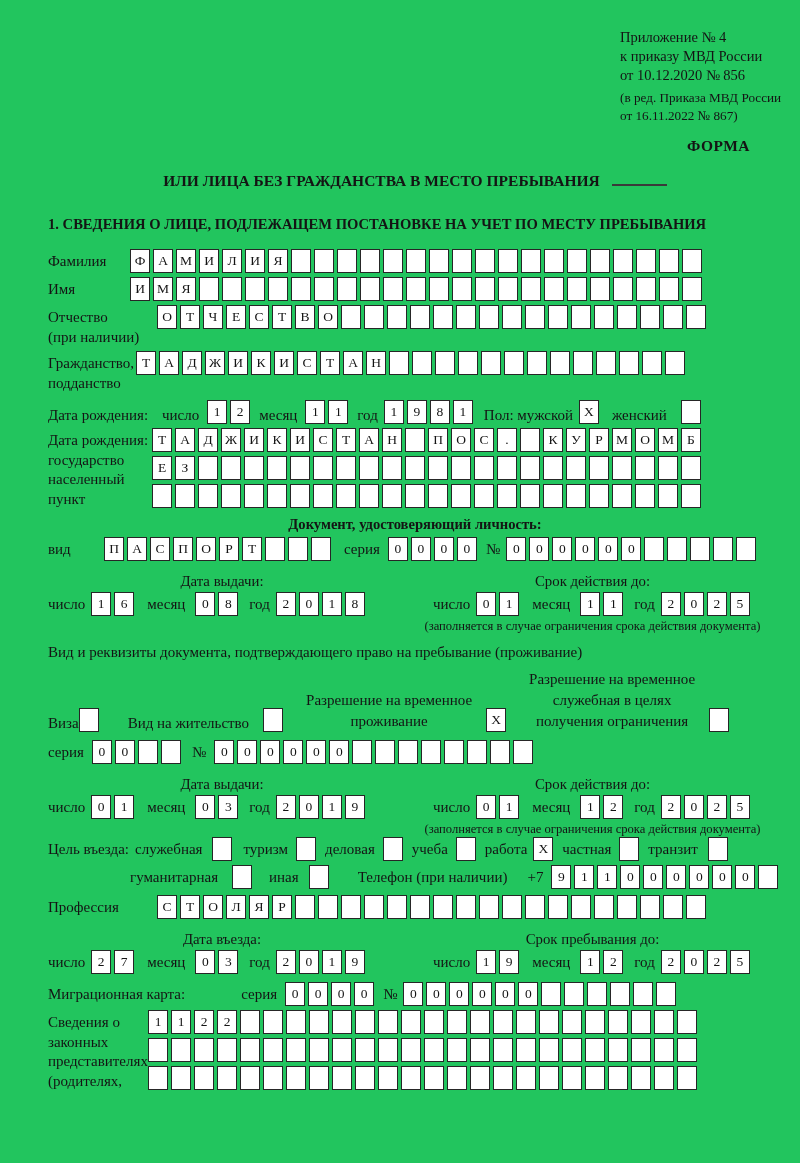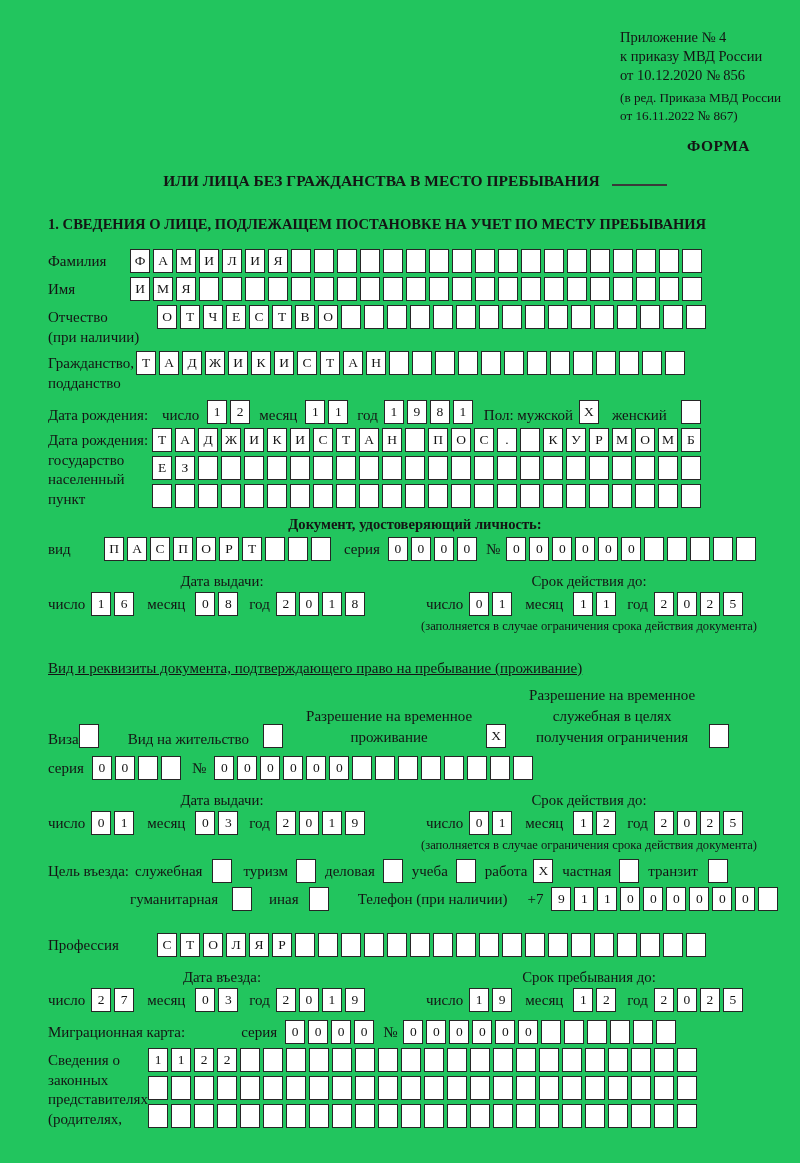--- a/index.html
+++ b/index.html
@@ -21,21 +21,21 @@
     text-align:center;font-size:13.5px;line-height:22px;background:#fff;font-family:"Liberation Serif",serif;
   }
   .frow{display:flex;align-items:flex-start;margin-bottom:4px;}
   .lbl{font-size:15px;line-height:19px;padding-top:3px;flex:0 0 auto;}
   .lblcol{flex:0 0 auto;font-size:15px;line-height:19.5px;padding-top:3px;}
   .w82{width:82px;} .w88{width:88px;} .w100{width:100px;} .w104{width:104px;} .w109{width:109px;} .w112{width:114px;}
   .rowstack .cells{margin-bottom:4px;}
   .irow{display:flex;align-items:center;font-size:15px;margin-bottom:4px;}
   .sl{white-space:nowrap;flex:0 0 auto;}
   .dochead{text-align:center;font-weight:bold;font-size:14.6px;margin:2px 0 4px 0;}
-  .dates{display:flex;margin-top:12px;}
+  .dates{display:flex;margin-top:12px;gap:7px;}
   .dgl{width:348px;flex:0 0 auto;}
   .dgr{flex:1;}
   .dhead{text-align:center;font-size:14.8px;line-height:17px;margin-bottom:2px;}
   .dline{display:flex;align-items:center;font-size:15px;}
   .dnote{font-size:12.6px;line-height:15px;margin-top:3px;text-align:center;}
   .para{font-size:15px;line-height:25px;}
   .opts{display:flex;align-items:flex-end;font-size:15px;margin-top:4px;}
   .optml{text-align:center;font-size:15px;line-height:21px;}
   .opts .cells{margin-top:1px;}
   .mb8{margin-bottom:8px;}
@@ -388,21 +388,21 @@
             <span class="cell">2</span>
             <span class="cell">0</span>
             <span class="cell">2</span>
             <span class="cell">5</span>
           </span>
       </div>
       <div class="dnote">(заполняется в случае ограничения срока действия документа)</div>
     </div>
   </div>
 
-  <div class="para" style="margin-top:22px;text-decoration:underline;">Вид и реквизиты документа, подтверждающего право на пребывание (проживание)</div>
+  <div class="para" style="margin-top:6px;">Вид и реквизиты документа, подтверждающего право на пребывание (проживание)</div>
 
   <div class="opts">
     <span class="sl" style="padding-top:2px;">Виза</span>
     <span class="cells">
         <span class="cell"></span>
       </span>
     <span class="sl g26" style="padding-top:2px;">Вид на жительство</span>
     <span class="cells g14">
         <span class="cell"></span>
       </span>
@@ -491,21 +491,21 @@
             <span class="cell">2</span>
             <span class="cell">0</span>
             <span class="cell">2</span>
             <span class="cell">5</span>
           </span>
       </div>
       <div class="dnote">(заполняется в случае ограничения срока действия документа)</div>
     </div>
   </div>
 
-  <div class="irow" style="margin-top:6px;">
+  <div class="irow" style="">
     <span class="sl">Цель въезда:</span>
     <span class="sl g6">служебная</span>
     <span class="cells g10">
         <span class="cell"></span>
       </span>
     <span class="sl g8">туризм</span>
     <span class="cells g8">
         <span class="cell"></span>
       </span>
     <span class="sl g6">деловая</span>
@@ -548,21 +548,21 @@
         <span class="cell">0</span>
         <span class="cell">0</span>
         <span class="cell">0</span>
         <span class="cell">0</span>
         <span class="cell">0</span>
         <span class="cell">0</span>
         <span class="cell"></span>
       </span>
   </div>
 
-  <div class="frow" style="margin-top:22px;">
+  <div class="frow" style="margin-top:6px;">
     <div class="lbl w109">Профессия</div>
     <div class="cells">
         <span class="cell">С</span>
         <span class="cell">Т</span>
         <span class="cell">О</span>
         <span class="cell">Л</span>
         <span class="cell">Я</span>
         <span class="cell">Р</span>
         <span class="cell"></span>
         <span class="cell"></span>

